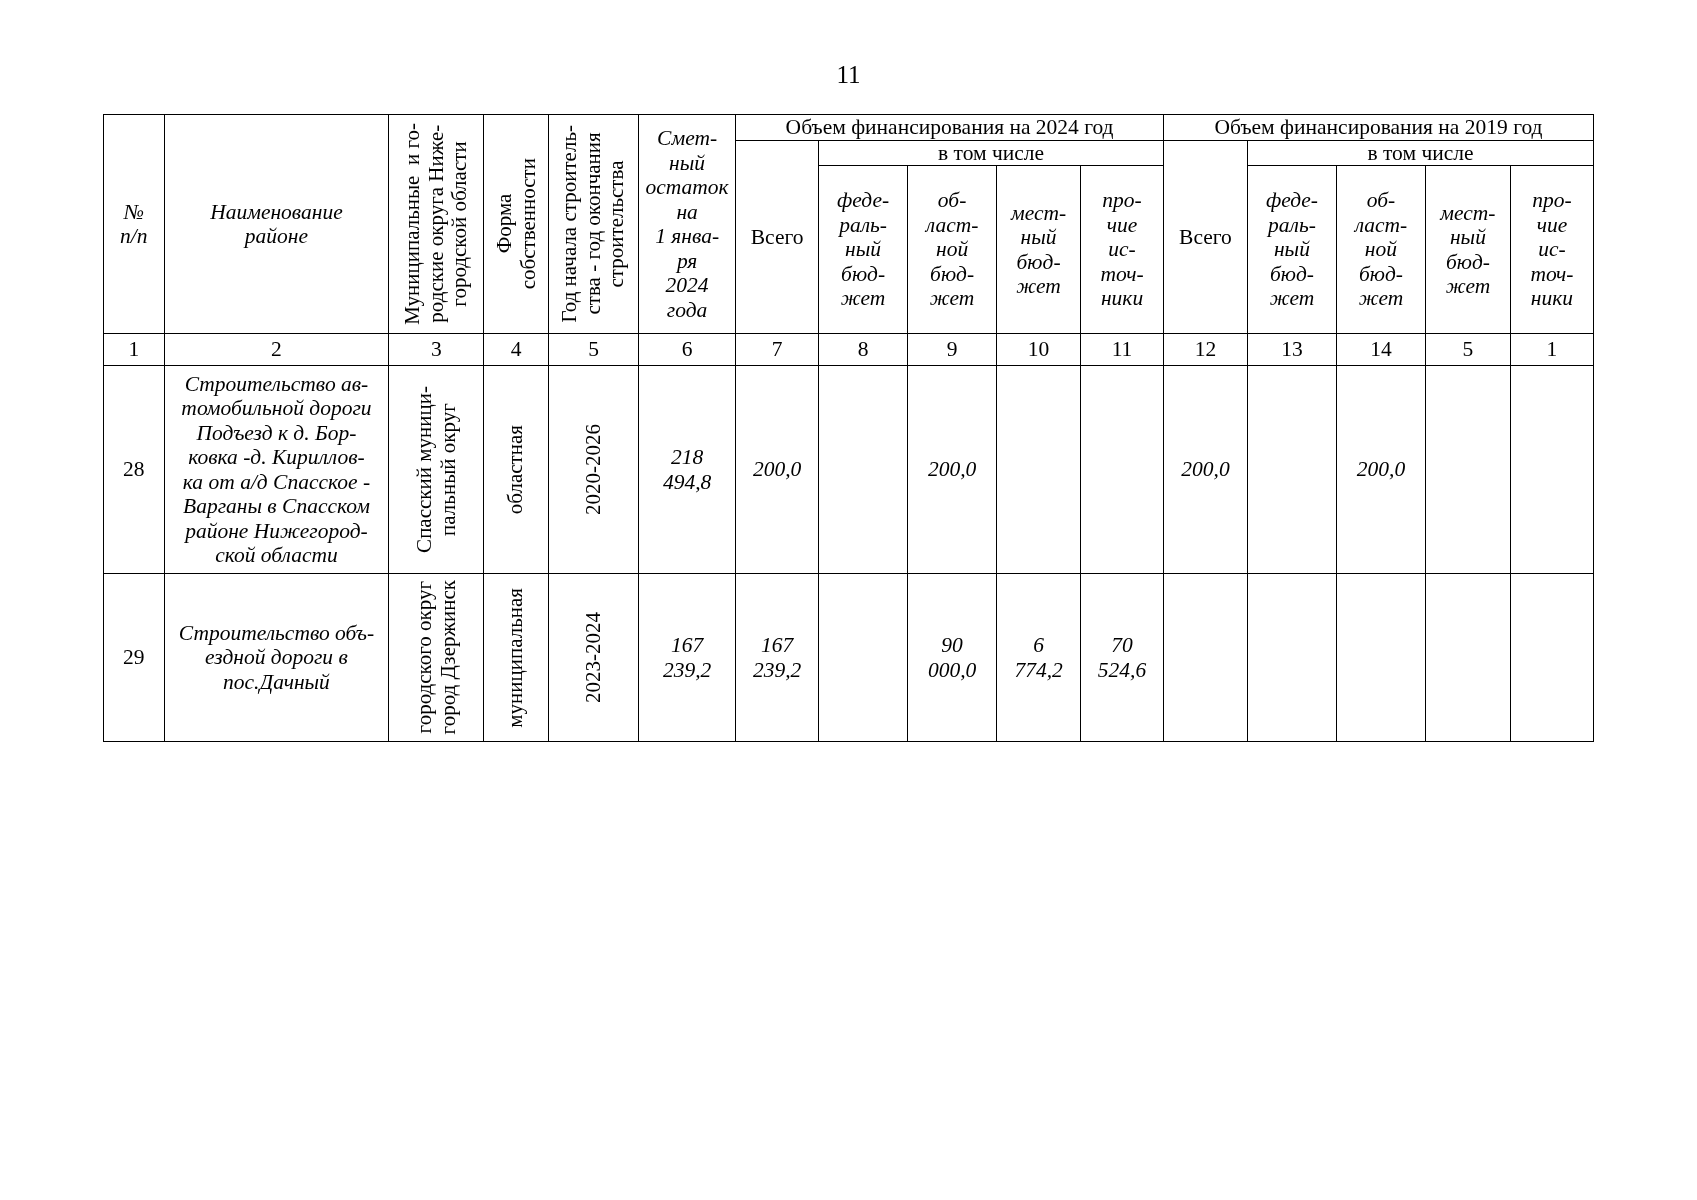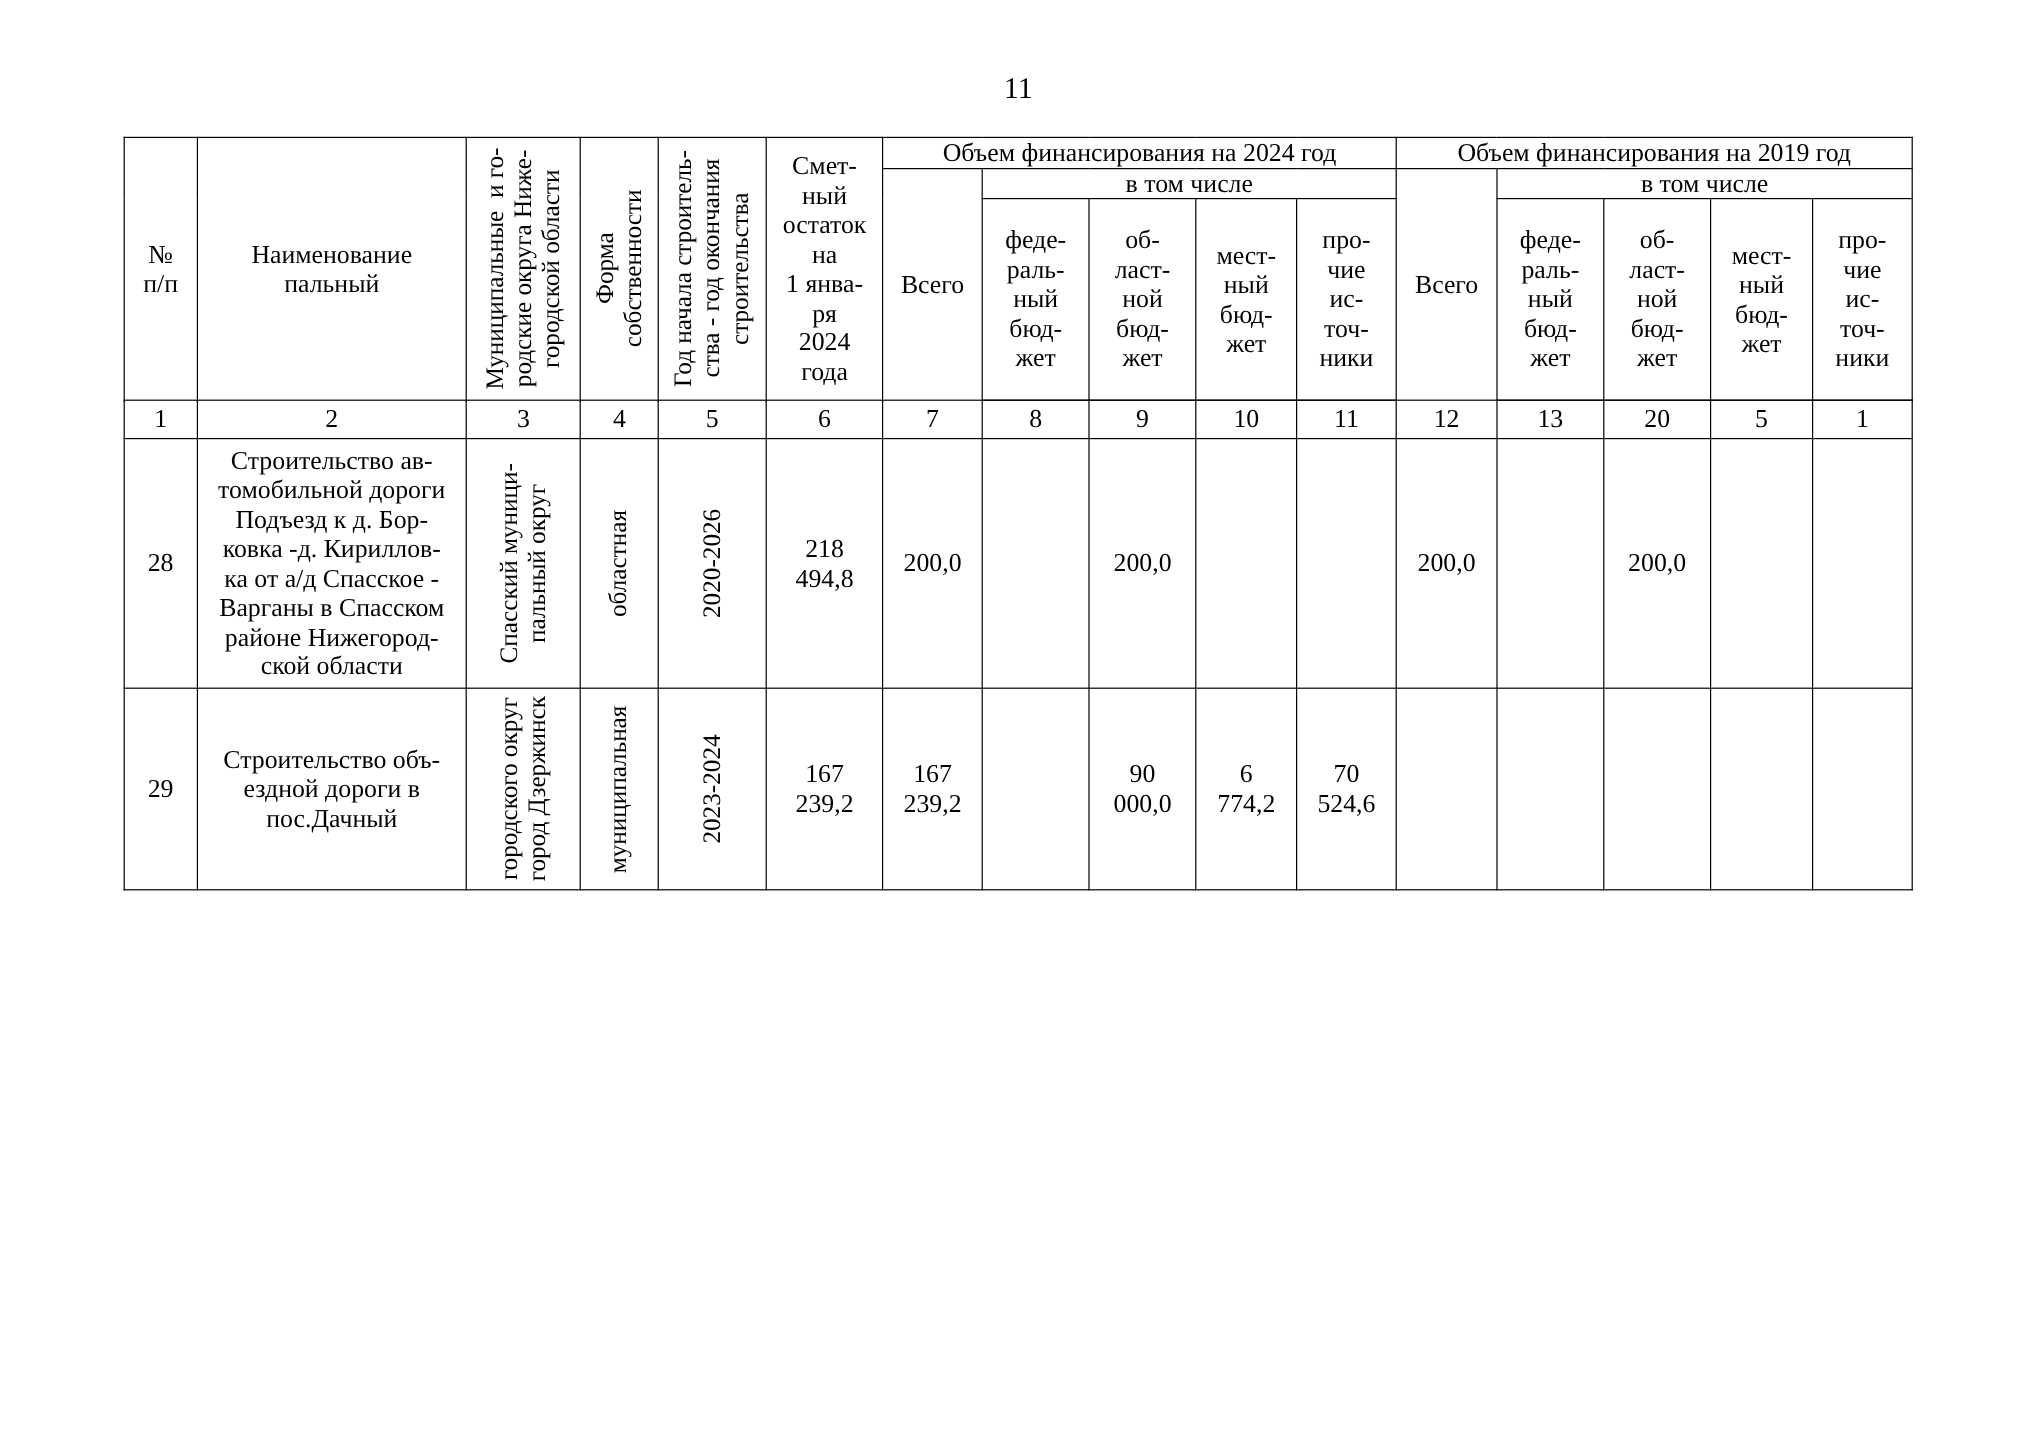--- a/index.html
+++ b/index.html
@@ -66,21 +66,21 @@
     height: 100%;
   }
   .numrow td { font-size: 22px; height: 31px; }
   .objname {
     text-align: left;
     padding: 2px 6px 2px 9px;
     font-size: 22px;
     line-height: 1.30;
     vertical-align: middle;
   }
-  .stack { white-space: pre-line; }
+  .stack { white-space: pre-line; font-style: italic; }
   .cell-pad { padding: 2px 3px; }
   .no-cell { font-size: 22px; }
 </style>
 </head>
 <body>
 
 <div class="page">
 
   <div class="page-number">11</div>
 
@@ -103,21 +103,21 @@
       <col style="width:84px">
       <col style="width:82px">
     </colgroup>
 
     <tbody>
 
       <tr>
         <td rowspan="4" class="hdr stack">№
 п/п</td>
         <td rowspan="4" class="hdr-wide stack">Наименование
-пальный</td>
+районе</td>
         <td rowspan="4" class="vcell">
           <div class="vwrap">
             <div class="vtext">Муниципальные  и го-
 родские округа Ниже-
 городской области</div>
           </div>
         </td>
         <td rowspan="4" class="vcell">
           <div class="vwrap">
             <div class="vtext">Форма
@@ -200,21 +200,21 @@
         <td>4</td>
         <td>5</td>
         <td>6</td>
         <td>7</td>
         <td>8</td>
         <td>9</td>
         <td>10</td>
         <td>11</td>
         <td>12</td>
         <td>13</td>
-        <td>20</td>
+        <td>14</td>
         <td>5</td>
         <td>1</td>
       </tr>
 
       <tr style="height:208px">
         <td class="no-cell">28</td>
         <td class="objname stack">Строительство ав-
 томобильной дороги
 Подъезд к д. Бор-
 ковка -д. Кириллов-

